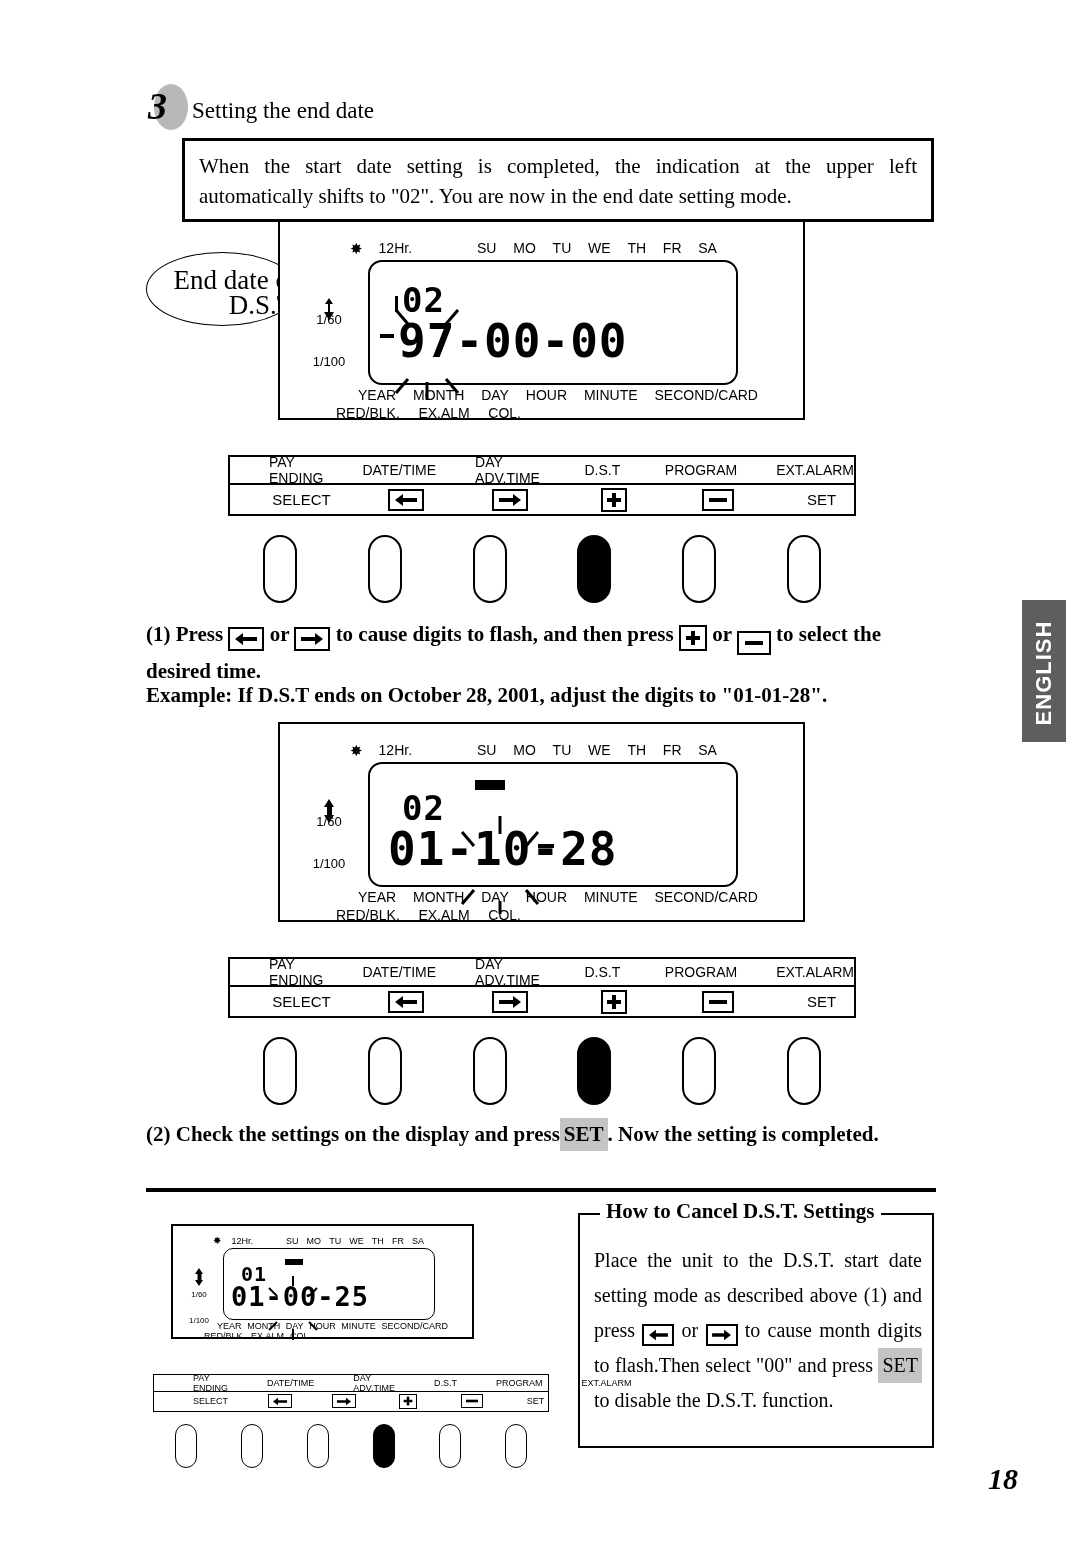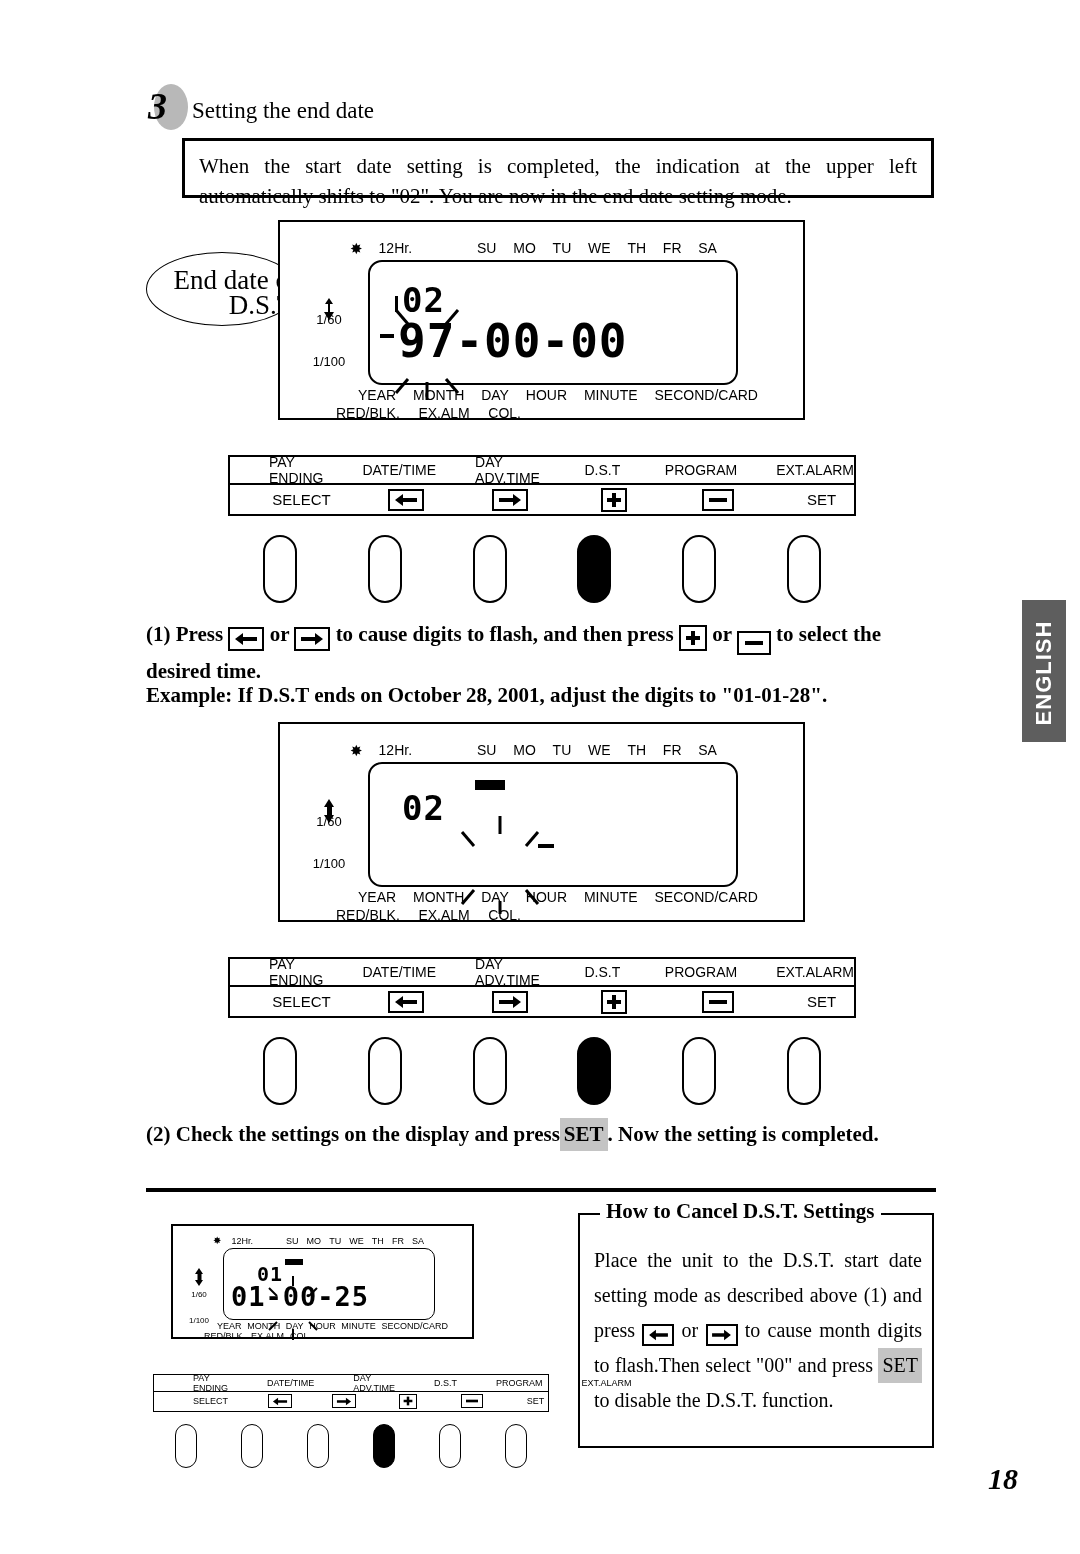--- a/index.html
+++ b/index.html
@@ -32,21 +32,21 @@
     font-weight: bold; font-size: 38px; font-style: italic;
     line-height: 48px;
   }
   #step-title {
     left: 192px; top: 98px;
     font-size: 23px;
   }
 
   
   #intro-box {
-    left: 182px; top: 138px; width: 752px; height: 60px;
+    left: 182px; top: 138px; width: 752px; height: 84px;
     border: 3px solid #000;
     box-sizing: border-box;
     padding: 10px 14px 0 14px;
   }
   #intro-text {
     font-size: 21px;
     line-height: 30px;
     text-align: justify;
     text-align-last: left;
   }
@@ -427,20 +427,21 @@
   <svg class="abs" style="left:40px; top:74px; width:20px; height:26px;">
     <polygon points="9,1 4,9 14,9" fill="#000"></polygon>
     <rect x="7" y="7" width="5" height="12" fill="#000"></rect>
     <polygon points="9,25 4,17 14,17" fill="#000"></polygon>
   </svg>
   <div class="lcd-rate" style="left:18px; top:100px; width:62px; font-size:13px;">1/100</div>
 
   <div class="colon-bar" style="left:195px; top:56px; width:30px; height:10px;"></div>
 
   <div class="lcd-digits" style="left:122px; top:64px; font-size:34px;">02</div>
+  <div class="lcd-digits" style="left:108px; top:98px; font-size:46px;">01-10-28</div>
   <div class="colon-bar" style="left:258px; top:120px; width:16px; height:4px;"></div>
 
   <svg class="abs" style="left:168px; top:80px; width:120px; height:110px;">
     <line x1="14" y1="28" x2="26" y2="42" stroke="#000" stroke-width="3"></line>
     <line x1="78" y1="42" x2="90" y2="28" stroke="#000" stroke-width="3"></line>
     <line x1="14" y1="100" x2="26" y2="86" stroke="#000" stroke-width="3"></line>
     <line x1="78" y1="86" x2="90" y2="100" stroke="#000" stroke-width="3"></line>
     <line x1="52" y1="12" x2="52" y2="30" stroke="#000" stroke-width="3"></line>
     <line x1="52" y1="97" x2="52" y2="116" stroke="#000" stroke-width="3"></line>
   </svg>
@@ -549,21 +550,21 @@
   <div class="lcd-rate" style="left:6px; top:32px; width:40px; font-size:8px;">1/60</div>
   <svg class="abs" style="left:20px; top:42px; width:14px; height:18px;">
     <polygon points="6,0 2,6 10,6" fill="#000"></polygon>
     <rect x="4.5" y="5" width="4" height="8" fill="#000"></rect>
     <polygon points="6,18 2,12 10,12" fill="#000"></polygon>
   </svg>
   <div class="lcd-rate" style="left:6px; top:58px; width:40px; font-size:8px;">1/100</div>
 
   <div class="colon-bar" style="left:112px; top:33px; width:18px; height:6px;"></div>
 
-  <div class="lcd-digits" style="left:84px; top:36px; font-size:20px;">01</div>
+  <div class="lcd-digits" style="left:68px; top:36px; font-size:20px;">01</div>
   <div class="lcd-digits" style="left:58px; top:55px; font-size:27px;">01-00-25</div>
 
   <svg class="abs" style="left:86px; top:46px; width:78px; height:68px;">
     <line x1="10" y1="16" x2="18" y2="24" stroke="#000" stroke-width="2"></line>
     <line x1="50" y1="24" x2="58" y2="16" stroke="#000" stroke-width="2"></line>
     <line x1="10" y1="58" x2="18" y2="50" stroke="#000" stroke-width="2"></line>
     <line x1="50" y1="50" x2="58" y2="58" stroke="#000" stroke-width="2"></line>
     <line x1="34" y1="4" x2="34" y2="14" stroke="#000" stroke-width="2"></line>
     <line x1="34" y1="57" x2="34" y2="68" stroke="#000" stroke-width="2"></line>
   </svg>

